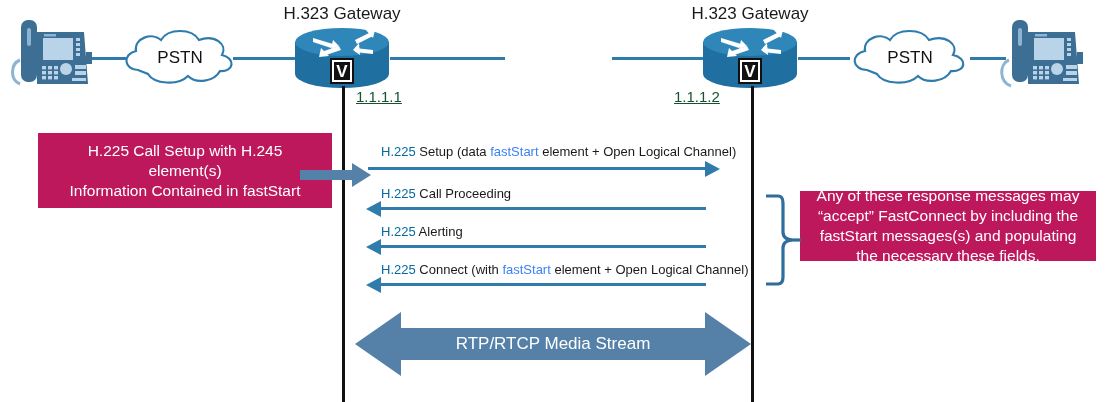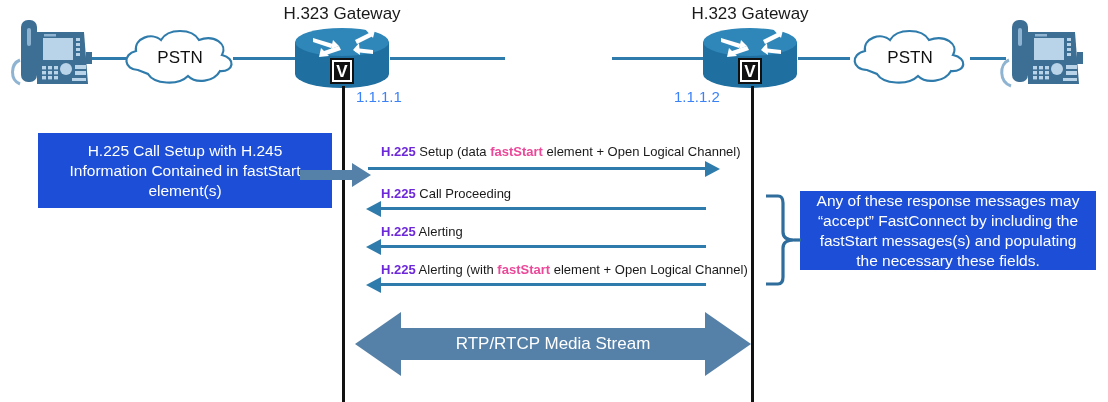--- a/index.html
+++ b/index.html
@@ -3,37 +3,37 @@
 <meta charset="utf-8">
 <style>
   html,body{margin:0;padding:0;background:#ffffff;}
   body{width:1108px;height:402px;position:relative;overflow:hidden;
        font-family:"Liberation Sans",sans-serif;color:#1a1a1a;}
   .stage{position:absolute;left:0;top:0;width:1108px;height:402px;}
   .abs{position:absolute;}
 
   
   .gw-label{font-size:17px;color:#1a1a1a;text-align:center;white-space:nowrap;}
-  .ip-label{font-size:15px;color:#3b82f6;text-align:center;white-space:nowrap;}
+  .ip-label{font-size:15px;color:#14532d;text-align:center;white-space:nowrap;text-decoration:underline;}
   .cloud-text{font-size:17px;color:#111;text-align:center;white-space:nowrap;
               position:absolute;left:0;right:0;top:50%;transform:translateY(-50%);}
 
   
   .link{background:#2f7cac;height:3px;}
   .lifeline{background:#111111;width:3px;}
 
   
-  .callout{background:#1d4ed8;color:#ffffff;font-size:15.5px;line-height:20px;
+  .callout{background:#be185d;color:#ffffff;font-size:15.5px;line-height:20px;
            text-align:center;display:flex;align-items:center;justify-content:center;
            padding:6px 10px;box-sizing:border-box;}
 
   
   .msg-label{font-size:13px;white-space:nowrap;color:#1a1a1a;}
-  .msg-label .tag{color:#6d28d9;font-weight:bold;}
-  .msg-label .bold{font-weight:bold;color:#ec4899;}
+  .msg-label .tag{color:#0369a1;font-weight:normal;}
+  .msg-label .bold{font-weight:normal;color:#3b82f6;}
   .msg-line{height:3px;background:#2f7cac;position:absolute;}
   .arrowhead{position:absolute;width:0;height:0;}
   .ah-right{border-top:8px solid transparent;border-bottom:8px solid transparent;
             border-left:15px solid #2f7cac;}
   .ah-left{border-top:8px solid transparent;border-bottom:8px solid transparent;
            border-right:15px solid #2f7cac;}
 
   .media-text{position:absolute;left:0;right:0;top:50%;transform:translateY(-50%);
               text-align:center;color:#ffffff;font-size:17px;white-space:nowrap;}
   svg{display:block;overflow:visible;}
@@ -183,32 +183,32 @@
       <rect x="82" y="38" width="6" height="12" fill="#3d6e94"></rect>
     </svg>
   </div>
 
   <div class="abs lifeline" style="left:342px;top:86px;height:316px;"></div>
   <div class="abs lifeline" style="left:751px;top:86px;height:316px;"></div>
 
   <div class="abs callout" style="left:38px;top:133px;width:294px;height:75px;">
     <div>
       <div>H.225 Call Setup with H.245</div>
+      <div>element(s)</div>
       <div>Information Contained in fastStart</div>
-      <div>element(s)</div>
     </div>
   </div>
 
   <div class="abs" style="left:300px;top:162px;width:72px;height:26px;">
     <svg width="72" height="26" viewBox="0 0 72 26">
       <path d="M0 8 L52 8 L52 1 L71 13 L52 25 L52 18 L0 18 Z" fill="#5580a8"></path>
     </svg>
   </div>
 
-  <div class="abs callout" style="left:800px;top:191px;width:296px;height:79px;">
+  <div class="abs callout" style="left:800px;top:191px;width:296px;height:70px;">
     <div>
       <div>Any of these response messages may</div>
       <div>“accept” FastConnect by including the</div>
       <div>fastStart messages(s) and populating</div>
       <div>the necessary these fields.</div>
     </div>
   </div>
 
   <div class="abs" style="left:764px;top:194px;width:38px;height:92px;">
     <svg width="38" height="92" viewBox="0 0 38 92">
@@ -230,21 +230,21 @@
   <div class="abs msg-line" style="left:381px;top:207px;width:325px;"></div>
   <div class="abs arrowhead ah-left" style="left:366px;top:201px;"></div>
 
   <div class="abs msg-label" style="left:381px;top:224px;">
     <span class="tag">H.225</span><span> Alerting</span>
   </div>
   <div class="abs msg-line" style="left:381px;top:245px;width:325px;"></div>
   <div class="abs arrowhead ah-left" style="left:366px;top:239px;"></div>
 
   <div class="abs msg-label" style="left:381px;top:262px;">
-    <span class="tag">H.225</span><span> Alerting (with </span><span class="bold">fastStart</span><span> element + Open Logical Channel)</span>
+    <span class="tag">H.225</span><span> Connect (with </span><span class="bold">fastStart</span><span> element + Open Logical Channel)</span>
   </div>
   <div class="abs msg-line" style="left:381px;top:283px;width:325px;"></div>
   <div class="abs arrowhead ah-left" style="left:366px;top:277px;"></div>
 
   <div class="abs" style="left:355px;top:308px;width:396px;height:72px;">
     <svg width="396" height="72" viewBox="0 0 396 72">
       <path d="M0 36 L46 4 L46 20 L350 20 L350 4 L396 36 L350 68 L350 52 L46 52 L46 68 Z" fill="#5580a8"></path>
     </svg>
     <div class="media-text">RTP/RTCP Media Stream</div>
   </div>

